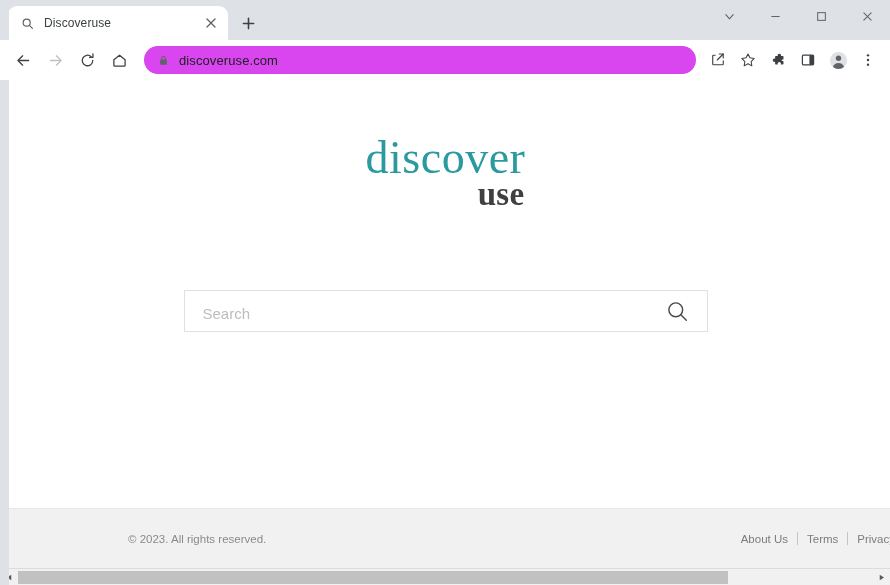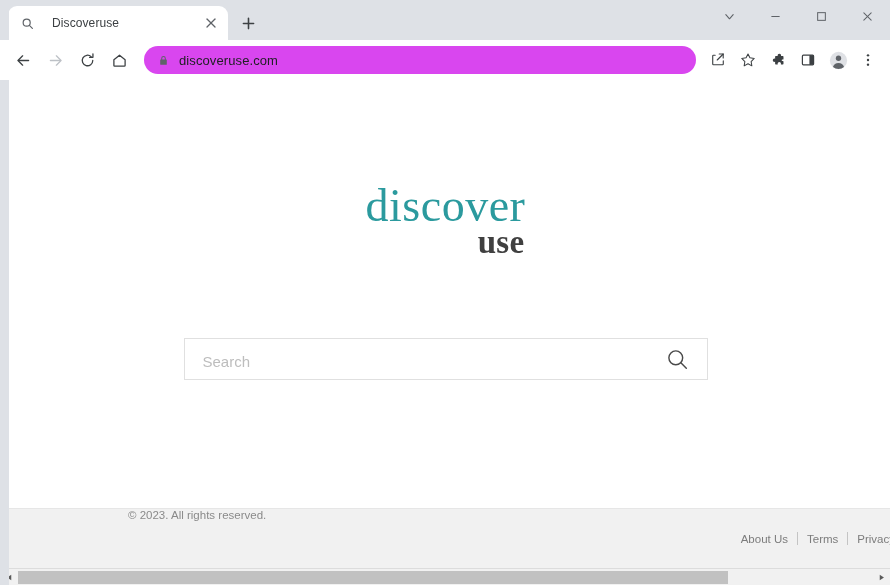--- a/index.html
+++ b/index.html
@@ -56,21 +56,20 @@
   }
 
   .tab-title {
     font-size: 12px;
     color: #3c4043;
     white-space: nowrap;
     overflow: hidden;
     text-overflow: ellipsis;
     flex: 1;
     letter-spacing: 0.1px;
-    margin-left: 8px;
   }
 
   .tab-close {
     width: 18px;
     height: 18px;
     display: flex;
     align-items: center;
     justify-content: center;
     border-radius: 50%;
     flex: 0 0 18px;
@@ -208,21 +207,20 @@
     user-select: none;
   }
 
   .logo-discover {
     font-family: "Liberation Serif", "DejaVu Serif", serif;
     font-size: 46px;
     font-weight: 400;
     color: #2b9a9e;
     letter-spacing: 0.5px;
     line-height: 1;
-    margin-top: 48px;
   }
 
   .logo-use {
     font-family: "Liberation Serif", "DejaVu Serif", serif;
     font-size: 33px;
     font-weight: 700;
     color: #404040;
     letter-spacing: 0.3px;
     line-height: 1;
     margin-top: -3px;
@@ -263,20 +261,21 @@
     border: none;
     flex: 0 0 30px;
   }
 
   
   .page-footer {
     height: 60px;
     background: #f1f1f1;
     border-top: 1px solid #e6e6e6;
     display: flex;
+    align-items: center;
     justify-content: space-between;
     padding: 0 0 0 127px;
     flex: 0 0 60px;
   }
 
   .footer-copy {
     font-size: 11.5px;
     color: #8a8a8a;
     white-space: nowrap;
   }

